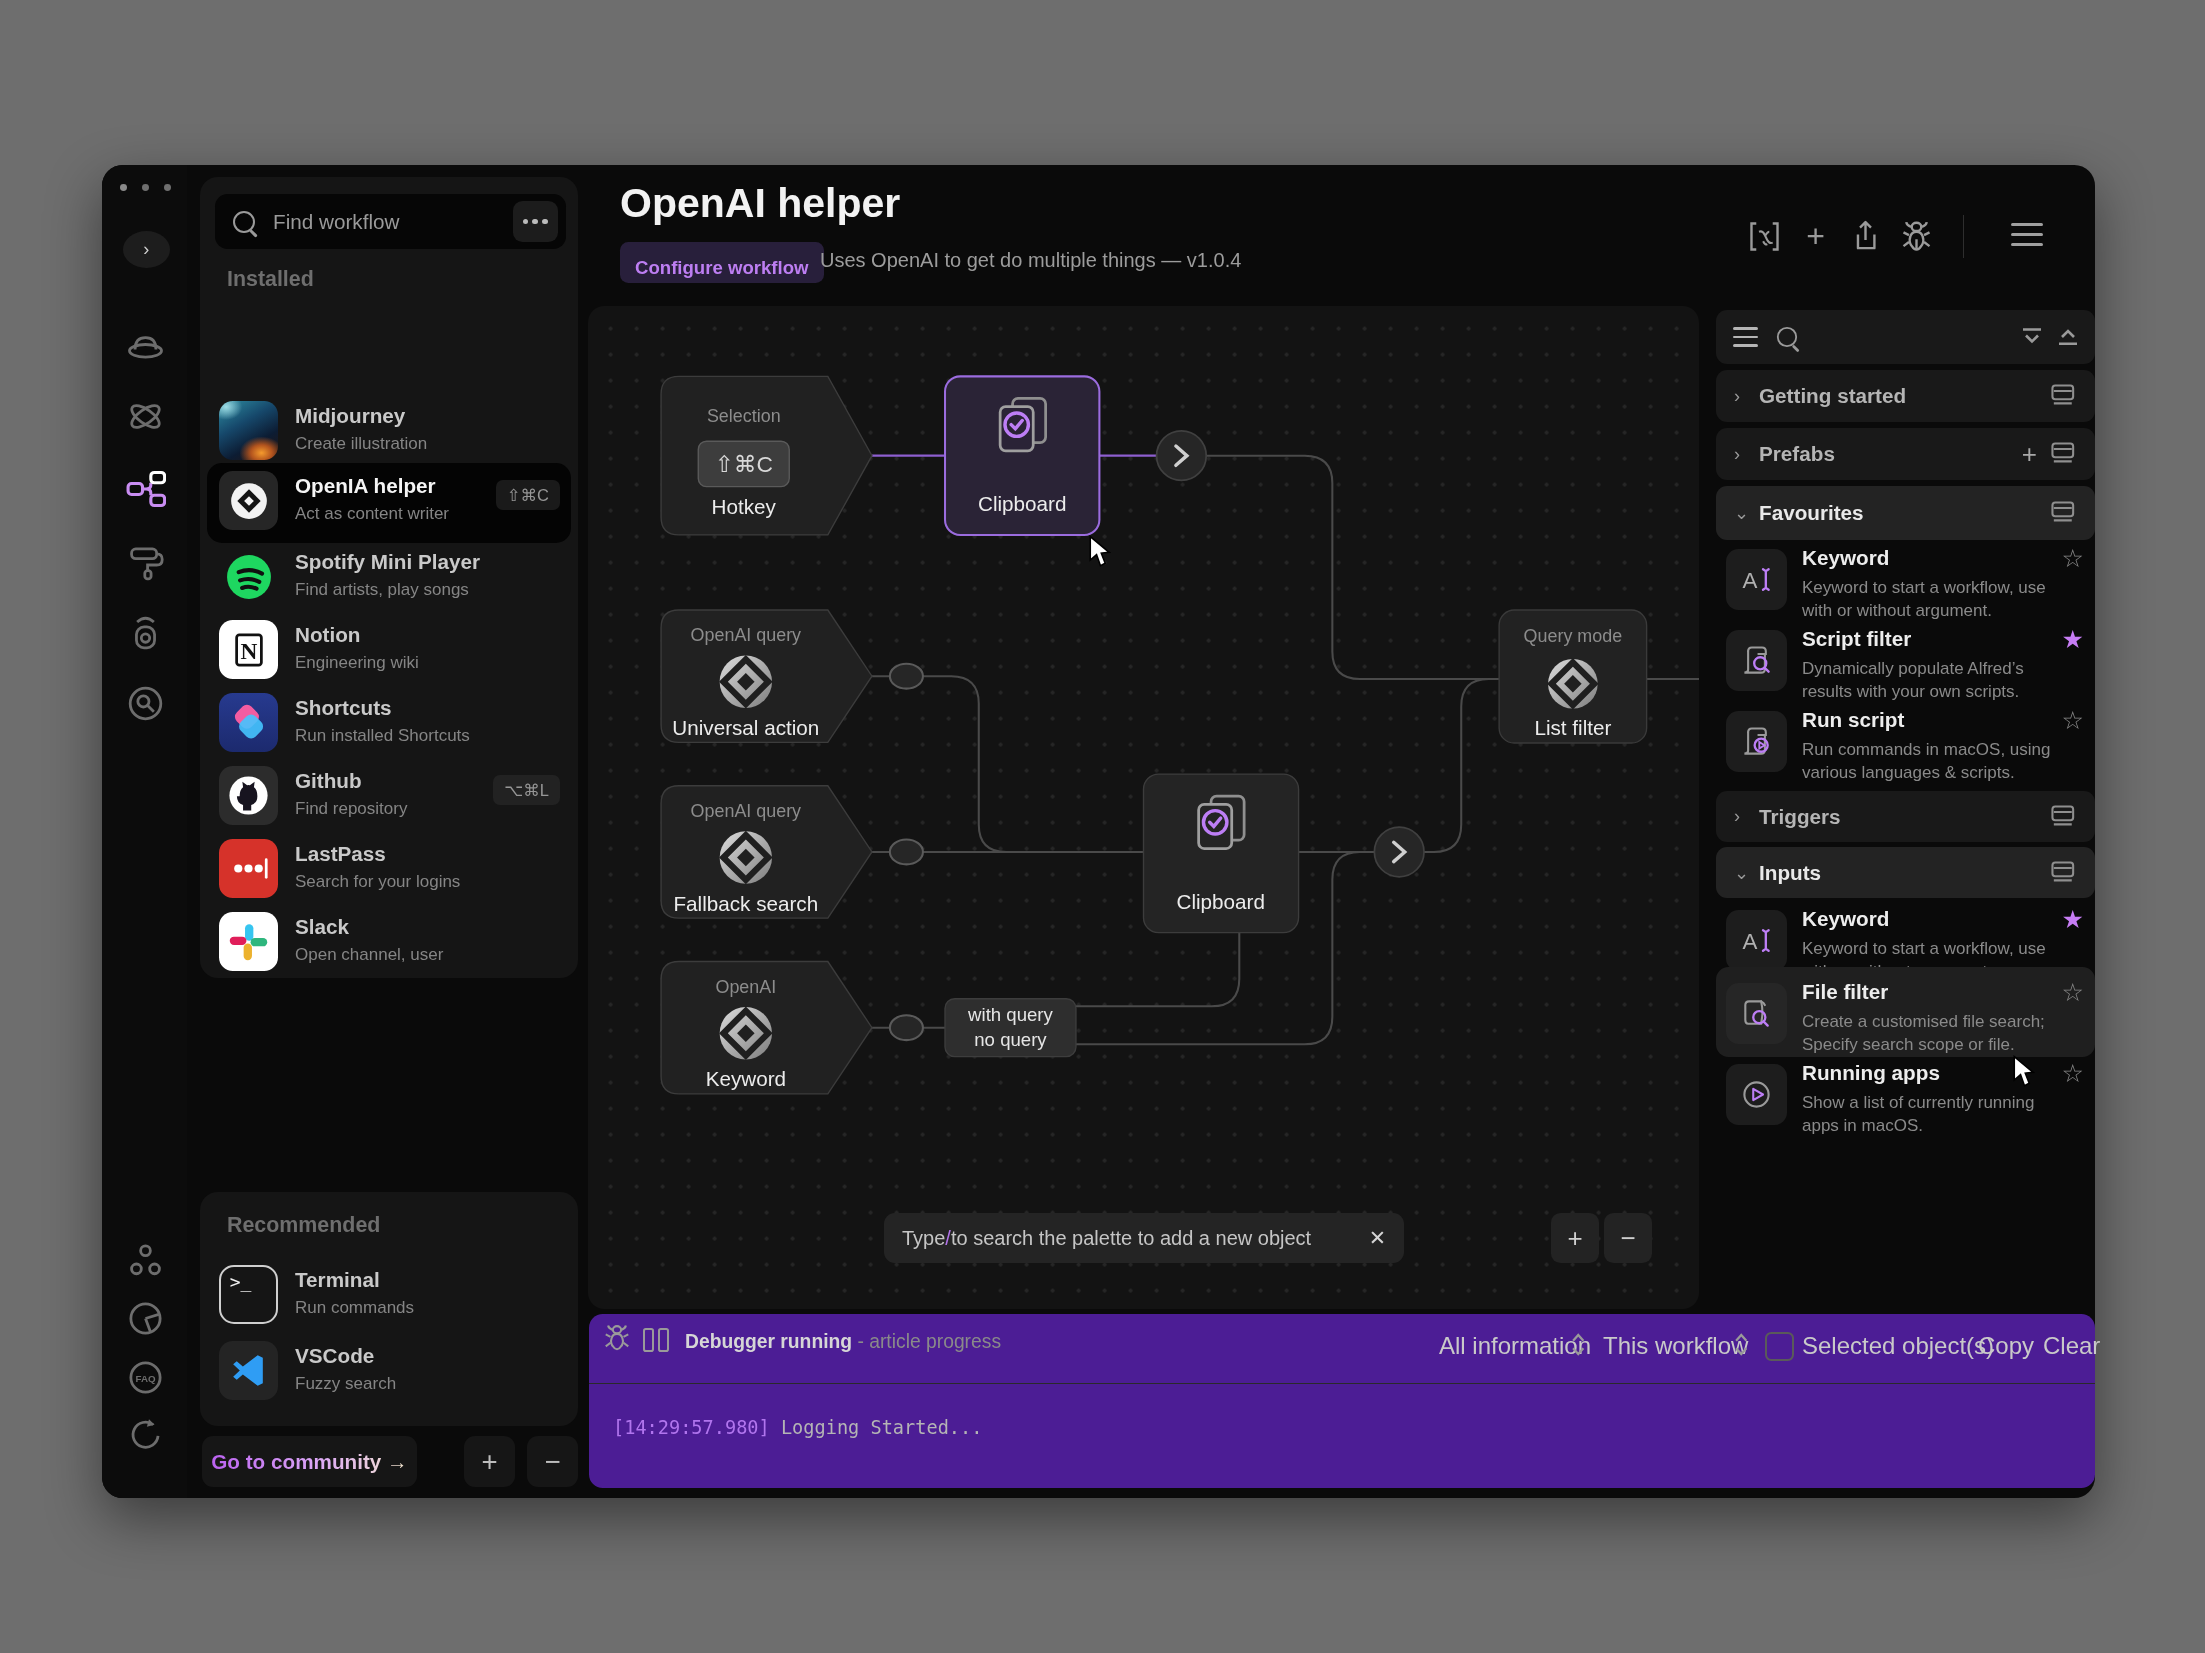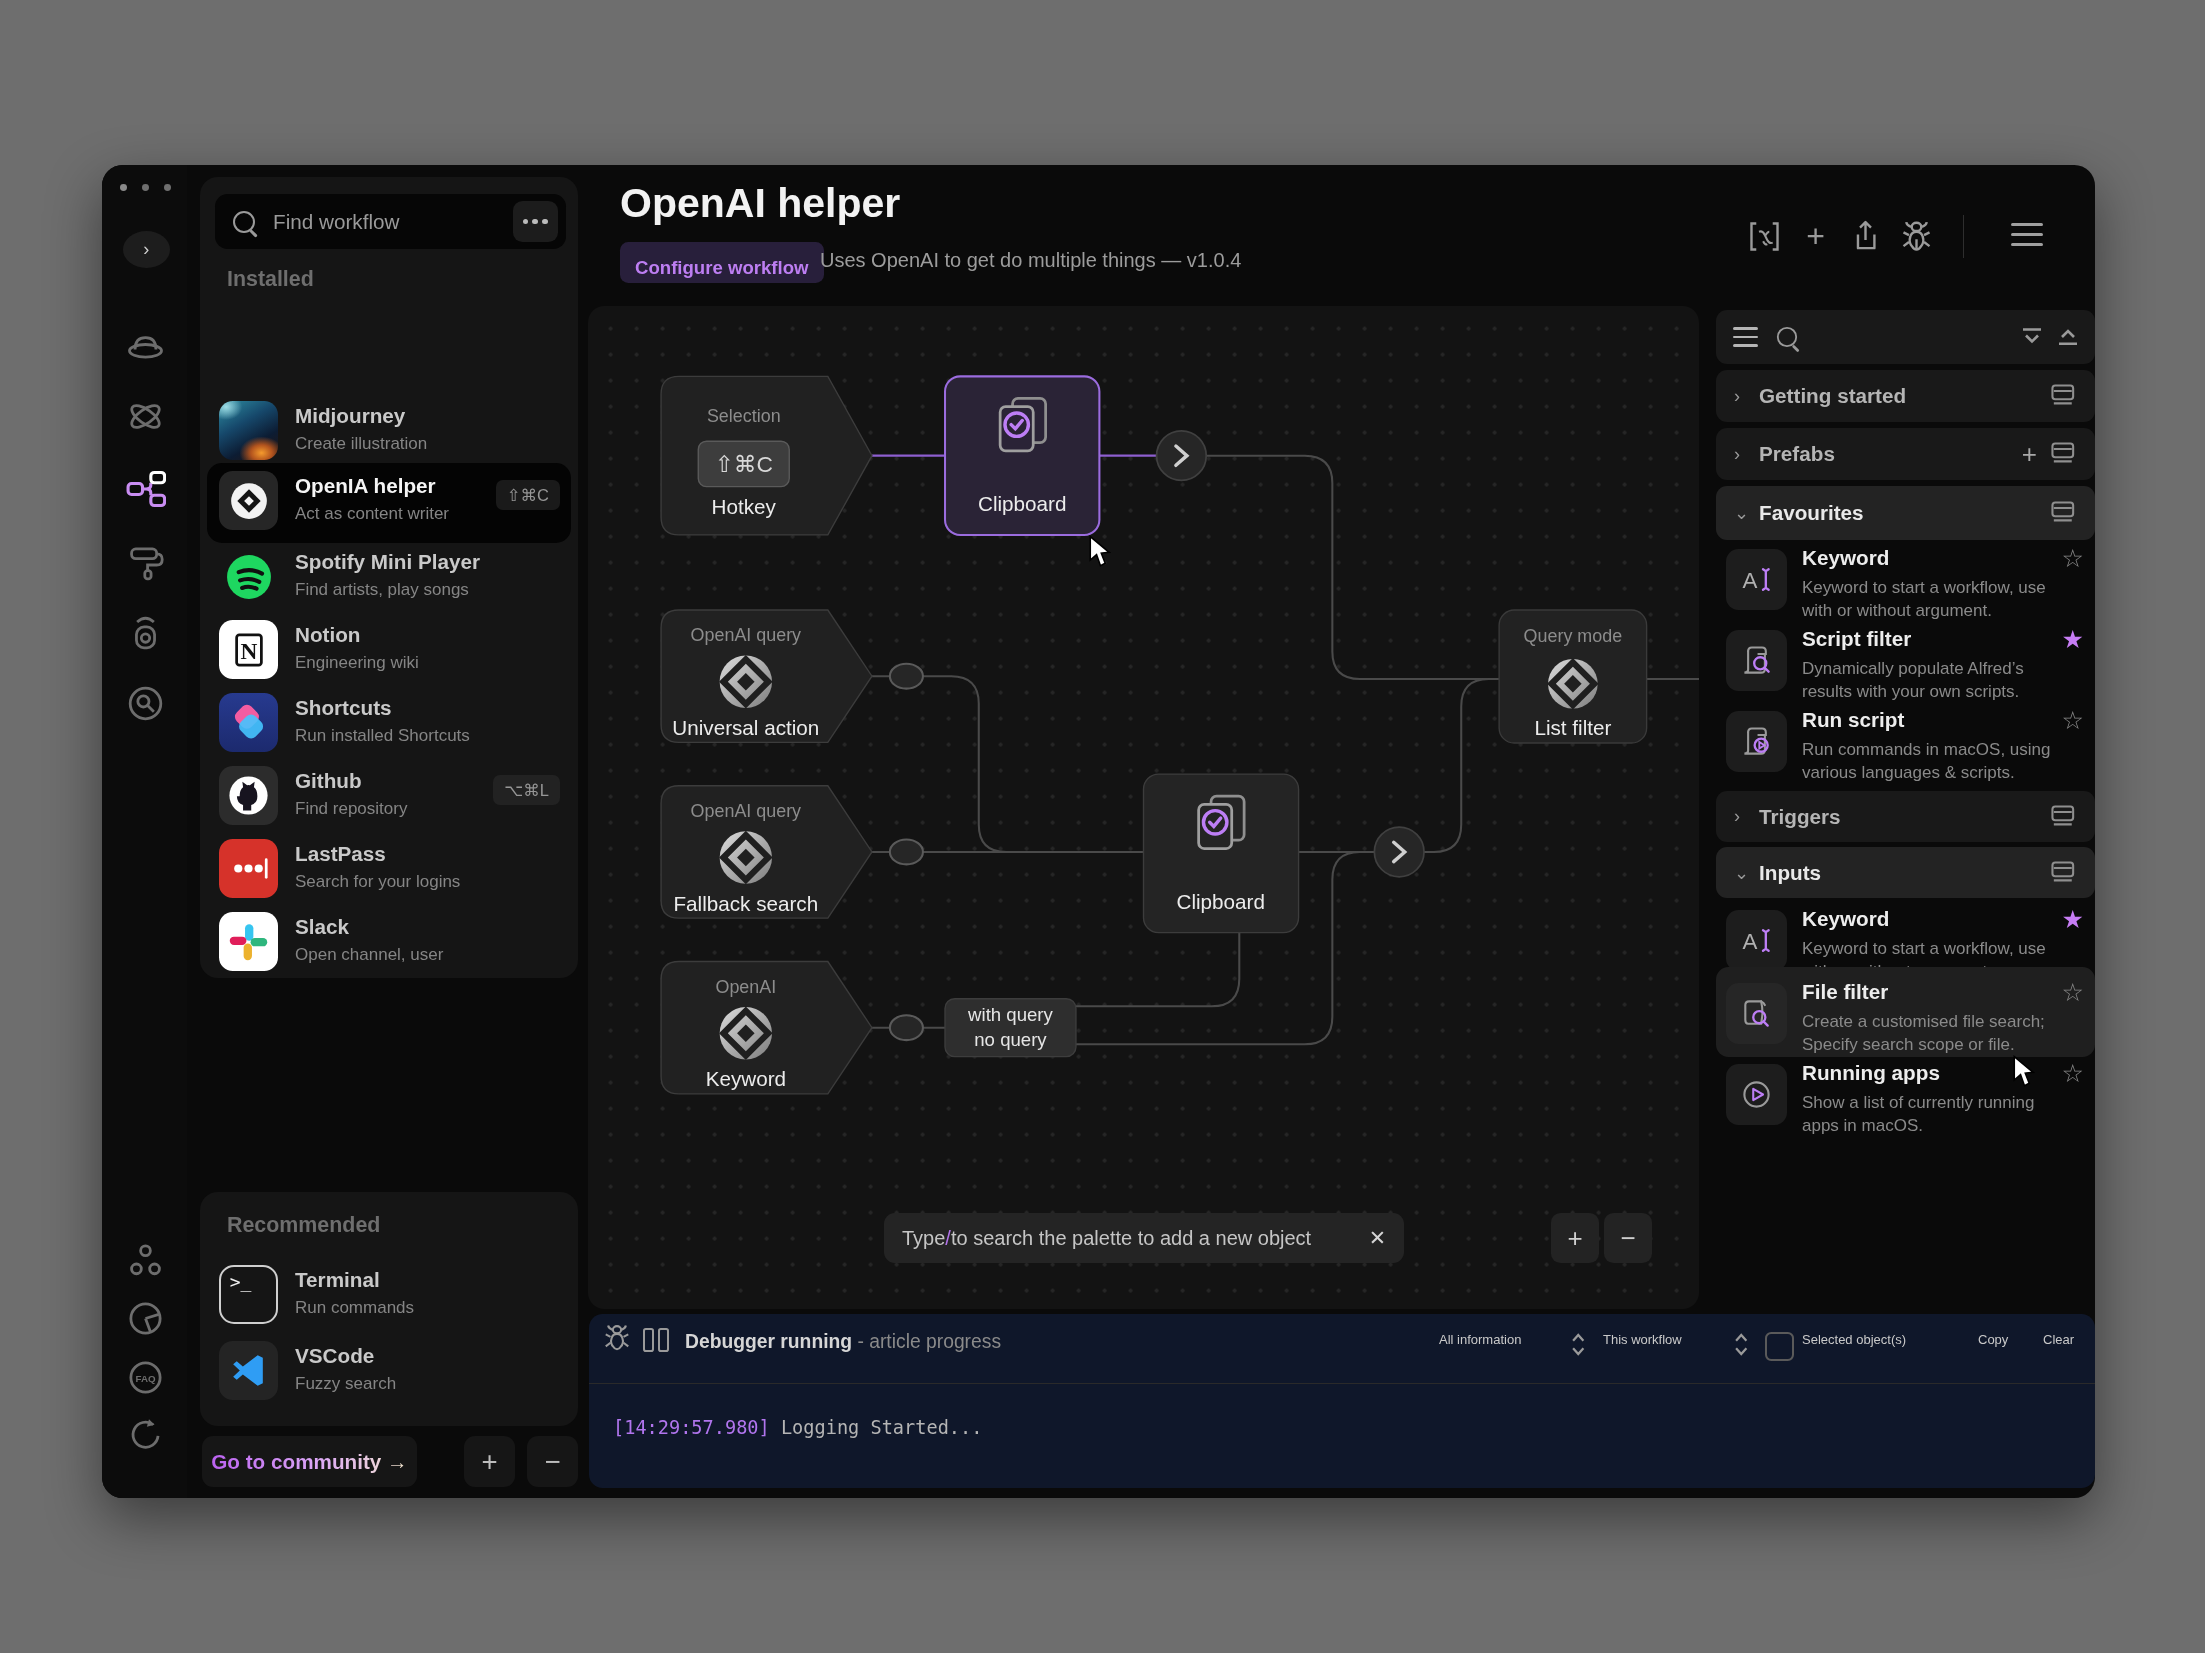--- a/index.html
+++ b/index.html
@@ -48,25 +48,25 @@
   .canvas{left:486px;top:141px;width:1111px;height:1003px;background:#131313;border-radius:16.5px;
     background-image:radial-gradient(#262626 1.8px,transparent 1.9px);background-size:26px 26px;
     background-position:9.6px 9.6px;overflow:hidden;}
   .palette{left:296px;top:907px;width:520px;height:50px;background:#242424;border-radius:11px;
     display:flex;align-items:center;padding:0 18px;box-sizing:border-box;font-size:20px;color:#c5c5c5;}
   .palette .slash{color:#b273ea;}
   .palette .x{margin-left:auto;color:#d5d5d5;font-size:20.7px;}
   .zoom-btn{top:907px;width:48px;height:50px;background:#232323;border-radius:9.6px;color:#cfcfcf;
     font-size:26px;display:flex;align-items:center;justify-content:center;font-weight:300;}
   
-  .debug{left:487px;top:1149px;width:1506px;height:174px;background:#0f172a;border-radius:13.8px;}
+  .debug{left:487px;top:1149px;width:1506px;height:174px;background:#4c1d95;border-radius:13.8px;}
   .debug .hdr{position:absolute;left:0;top:0;width:100%;height:69px;}
   .dbg-txt{font-size:19.3px;color:#d6d6d6;font-weight:bold;}
   .dbg-sub{font-size:19.3px;color:#8a8a8a;font-weight:normal;}
-  .dbg-right{font-size:13px;color:#c9c9c9;}
+  .dbg-right{font-size:24px;color:#c9c9c9;}
   .divider{position:absolute;left:0;top:69px;width:100%;height:1.4px;background:#2a2a2a;}
   .log{position:absolute;left:24px;top:103px;font-family:"DejaVu Sans Mono",monospace;font-size:18.6px;}
   .pausebar{display:inline-block;width:6.9px;height:20.7px;border:2.1px solid #9a9a9a;border-radius:2.8px;margin-right:4.1px;}
   .checkbox{position:absolute;width:25px;height:25px;border:2.1px solid #5a5a5a;border-radius:6.2px;}
   
   .rp-card{left:1614px;width:379px;background:#191919;border-radius:11px;}
   .rp-sec{height:52px;display:flex;align-items:center;padding:0 18px;box-sizing:border-box;}
   .rp-chev{color:#9a9a9a;font-size:18px;width:25px;}
   .rp-sec-label{font-size:20.7px;font-weight:bold;color:#b5b5b5;}
   .rp-sec.open .rp-sec-label{color:#e9e9e9;}

